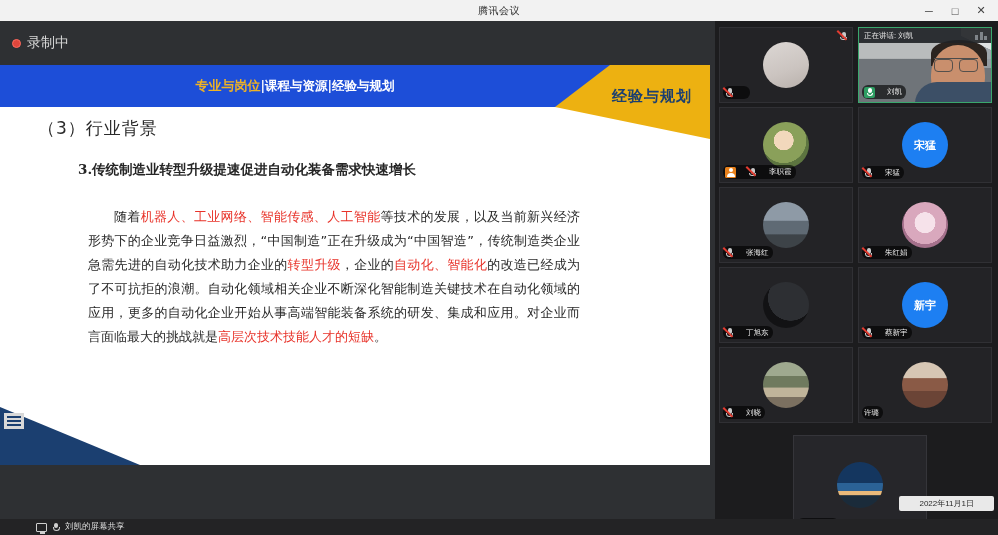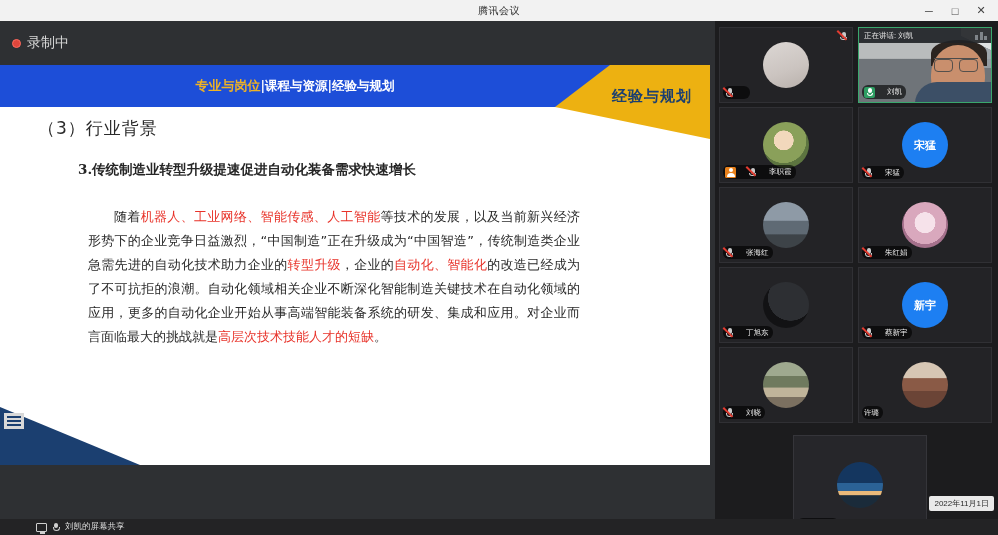--- a/index.html
+++ b/index.html
@@ -238,21 +238,21 @@
 
   
   .float-tile {
     position: absolute; left: 78px; top: 414px; width: 134px; height: 100px;
     background: #26262a; border: 1px solid #35353a;
   }
 
   .date-badge {
     position: absolute; right: 4px; bottom: 8px;
     background: #e9e9e9; color: #2a2a2a; font-size: 8px;
-    padding: 2px 5px; border-radius: 2px;
+    padding: 2px 20px; border-radius: 2px;
   }
 
   
   .statusbar {
     position: absolute; left: 0; bottom: 0; width: 998px; height: 16px;
     background: #232325;
     display: flex; align-items: center;
   }
   .sb-item { display: flex; align-items: center; gap: 4px; margin-left: 6px; padding-left: 30px; }
   .sb-screen {

